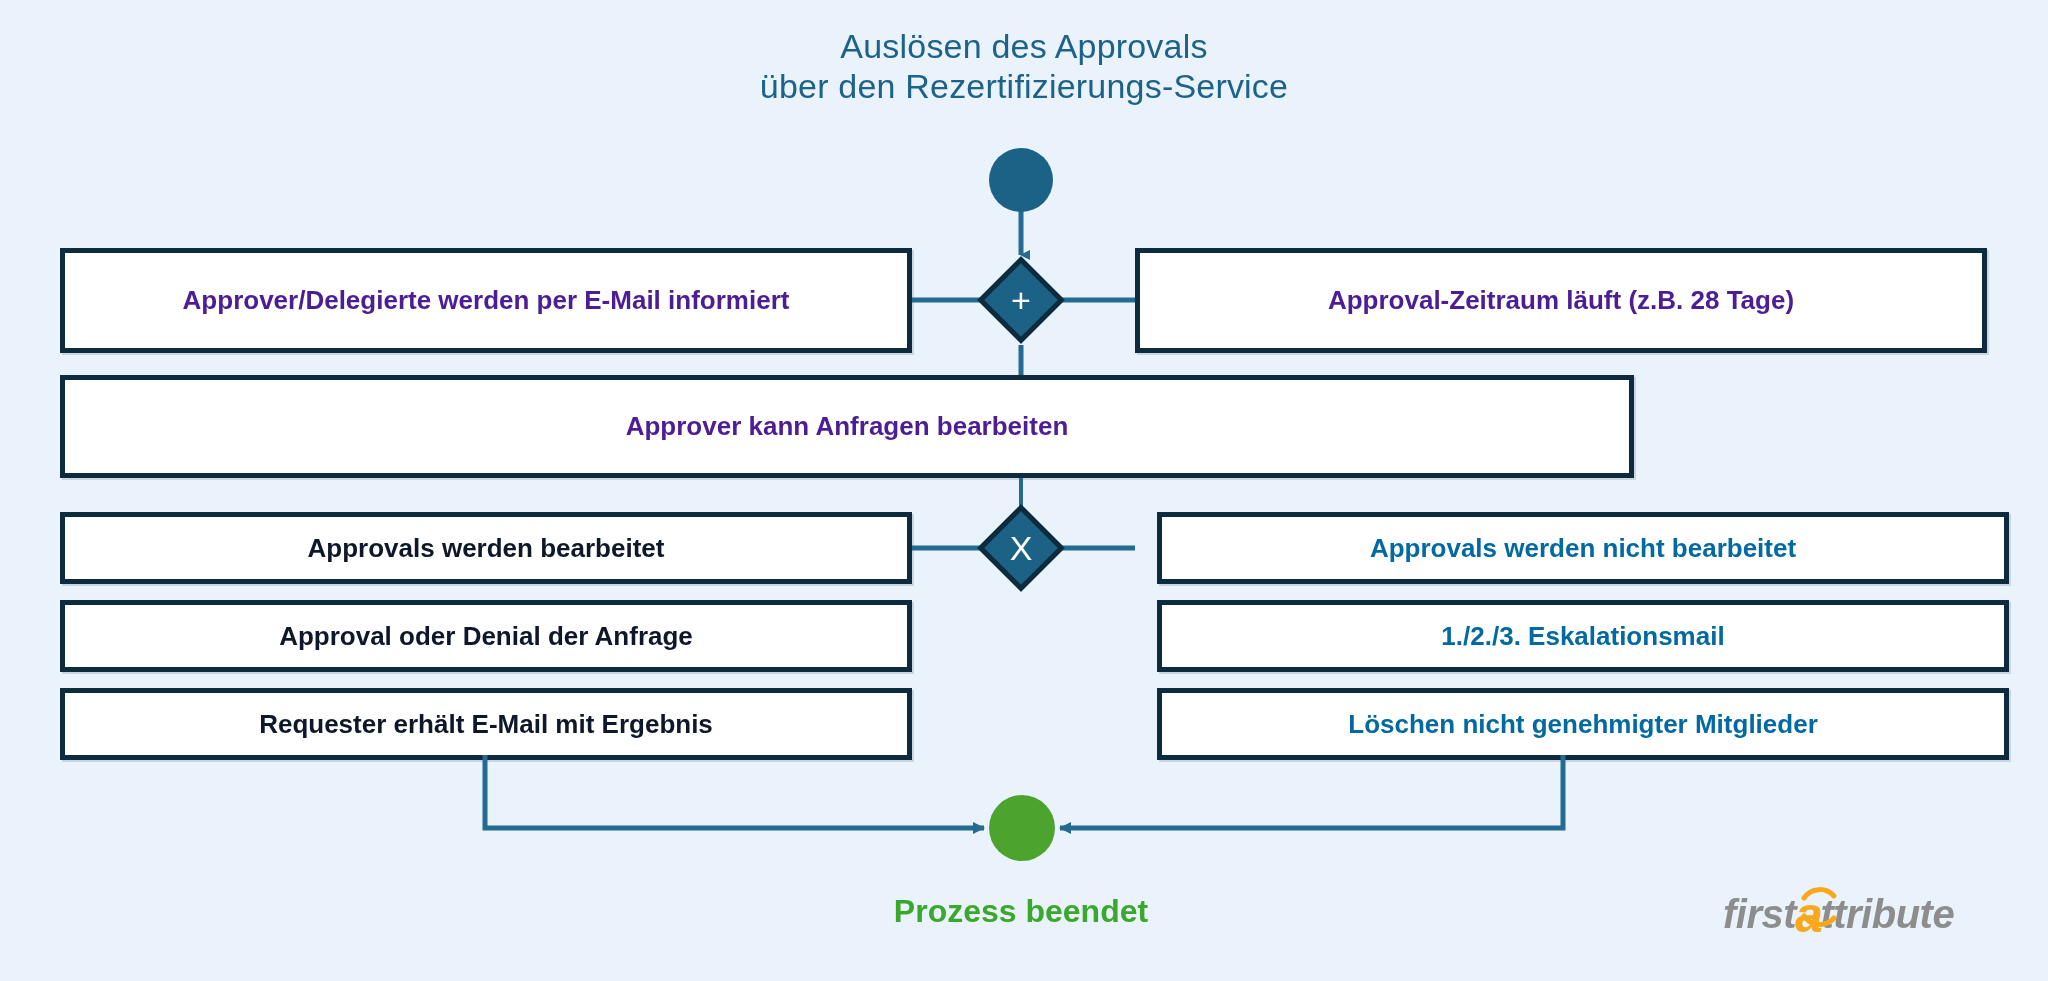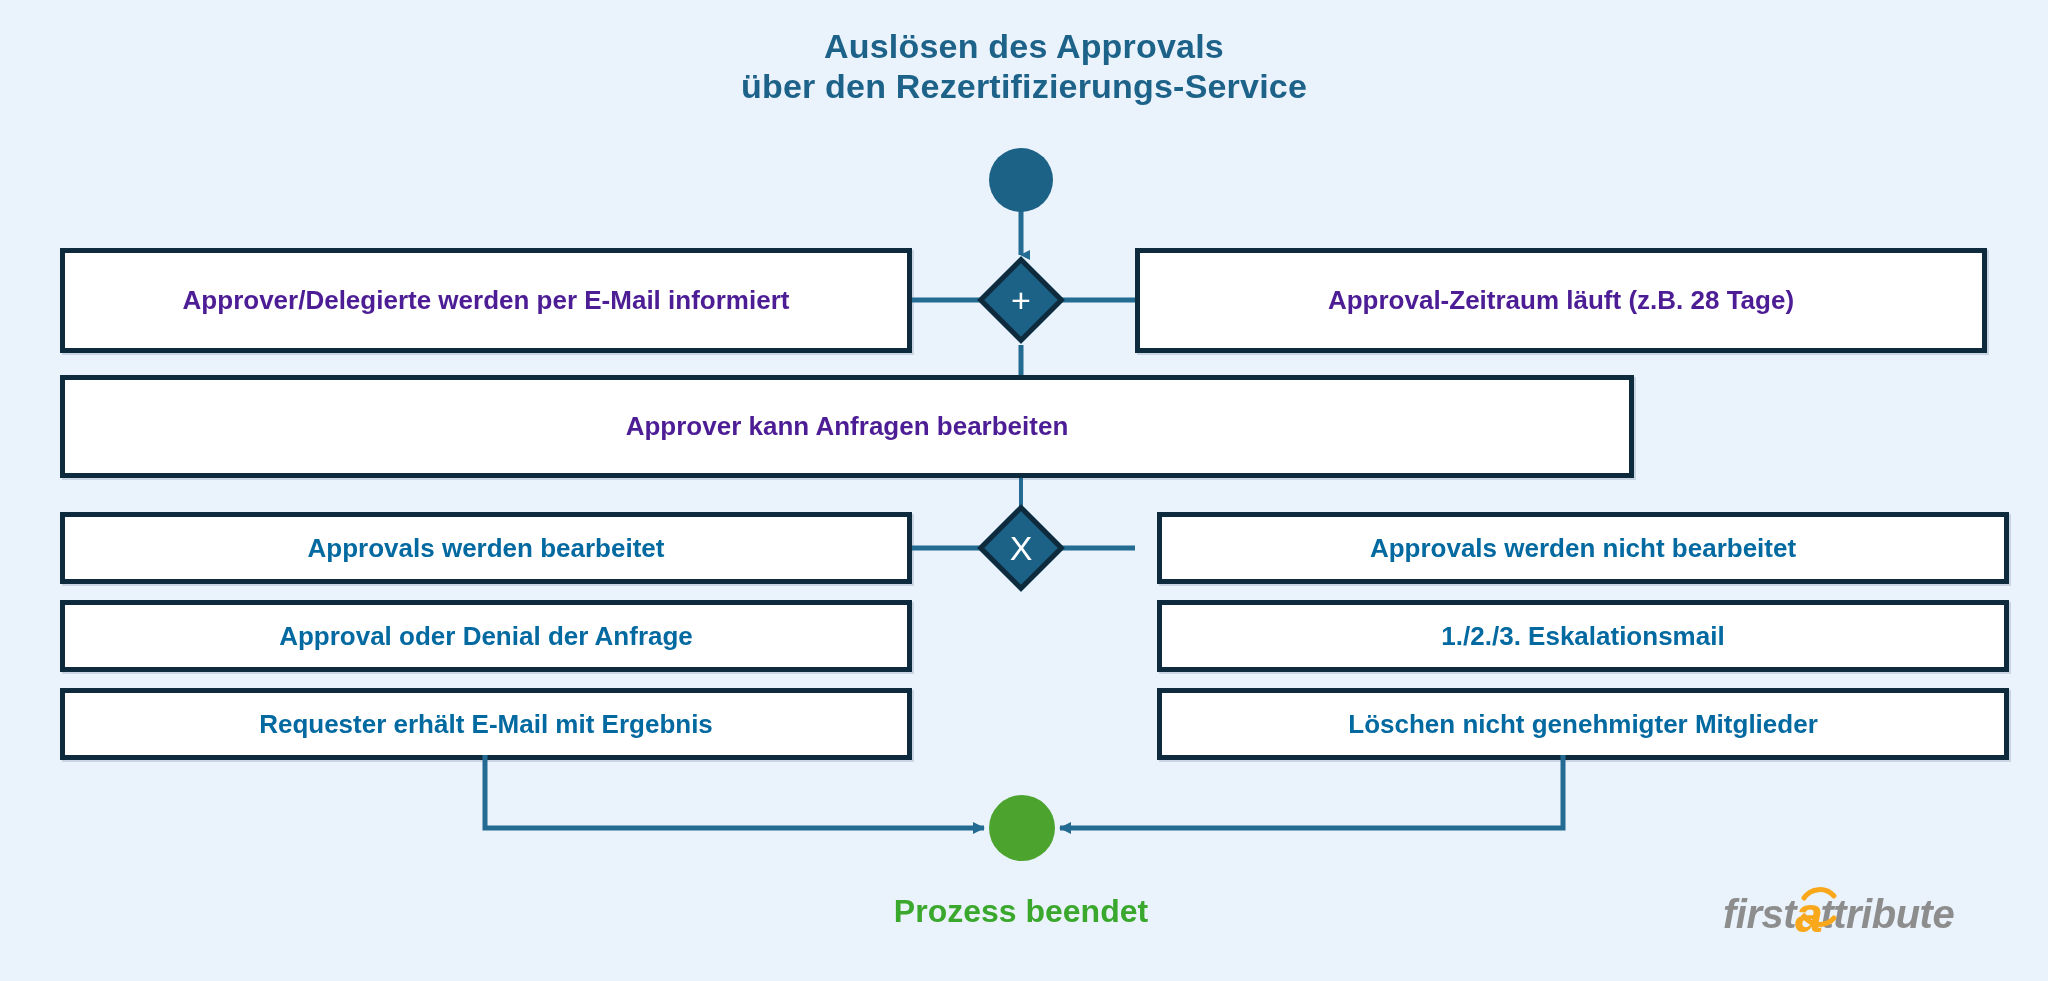--- a/index.html
+++ b/index.html
@@ -21,21 +21,21 @@
 
   
   .title {
     position: absolute;
     left: 0;
     top: 26px;
     width: 2048px;
     text-align: center;
     color: #1d6288;
     font-size: 34px;
-    font-weight: bold;
+    font-weight: normal;
     line-height: 1.18;
     letter-spacing: .2px;
   }
   .title .line { display: block; }
 
   
   .task {
     position: absolute;
     background: #ffffff;
     border: 5px solid #0e2b3d;
@@ -43,21 +43,21 @@
     display: flex;
     align-items: center;
     justify-content: center;
     text-align: center;
     font-size: 26px;
     font-weight: bold;
     color: #4c1d95;
     padding: 0 14px;
     box-shadow: 2px 2px 0 rgba(140,160,180,.35);
   }
-  .task.green { color: #0369a1; }
+  .task.green { color: #0f172a; }
   .task.red   { color: #0369a1; margin-left: 22px; }
 
   
   .gateway {
     position: absolute;
     width: 62px;
     height: 62px;
     background: #1c6186;
     border: 5px solid #0e2b3d;
     box-sizing: border-box;

